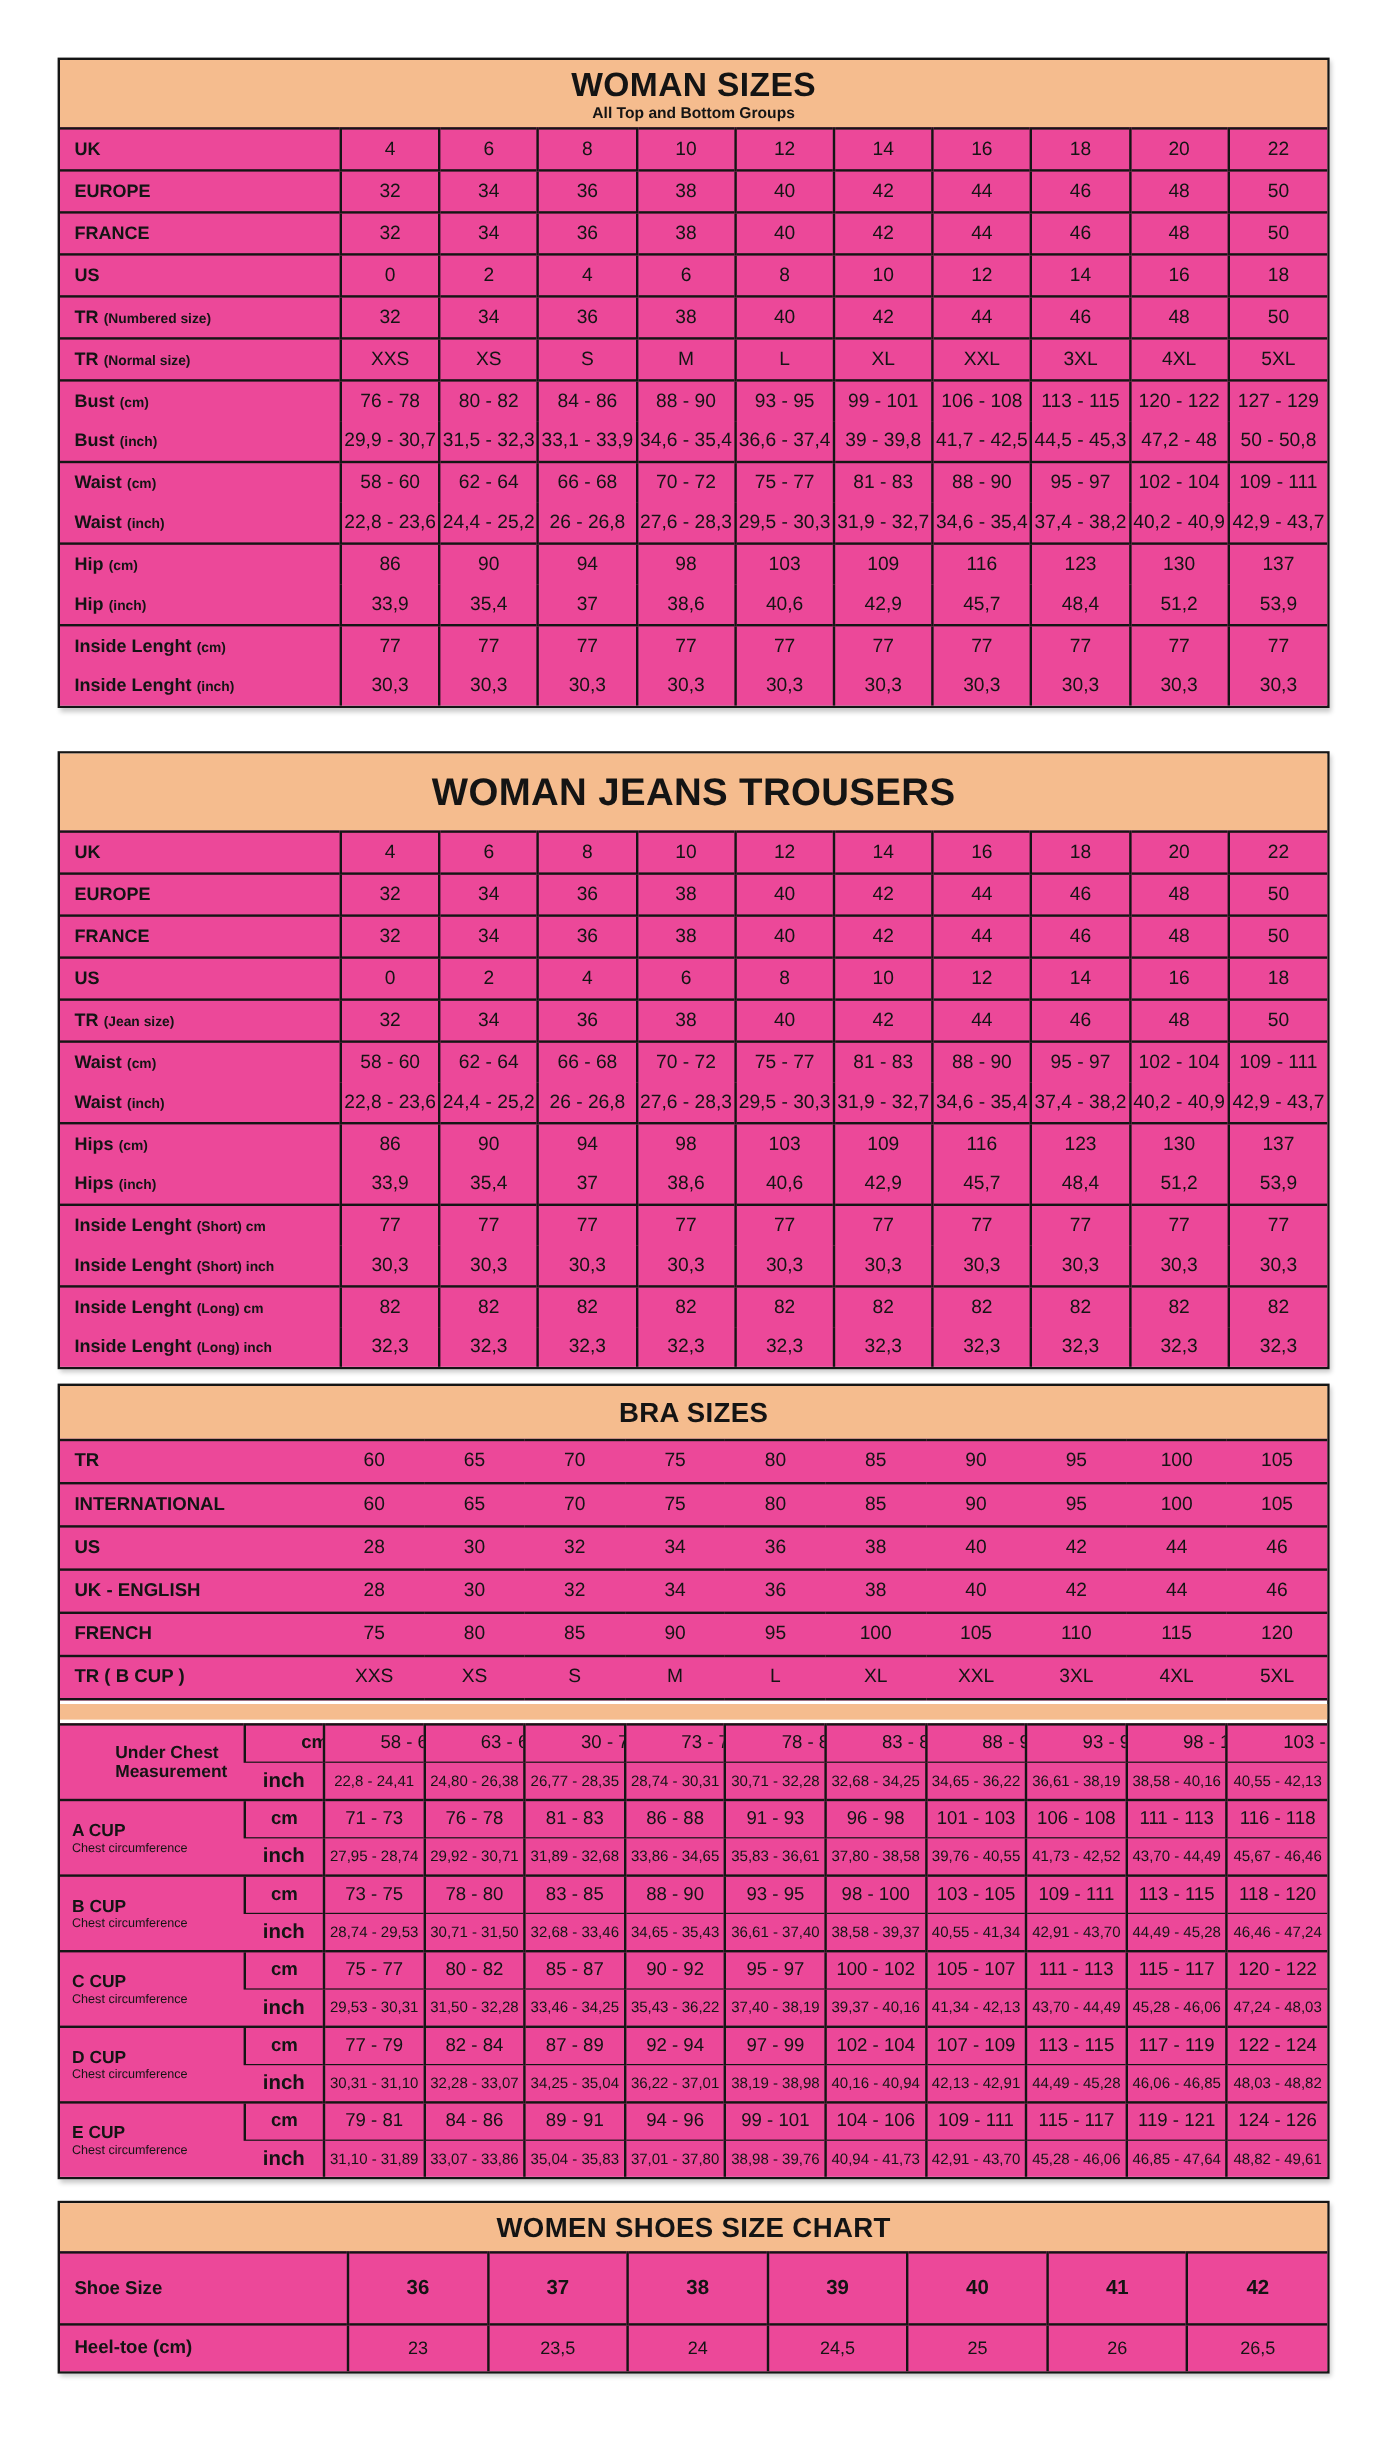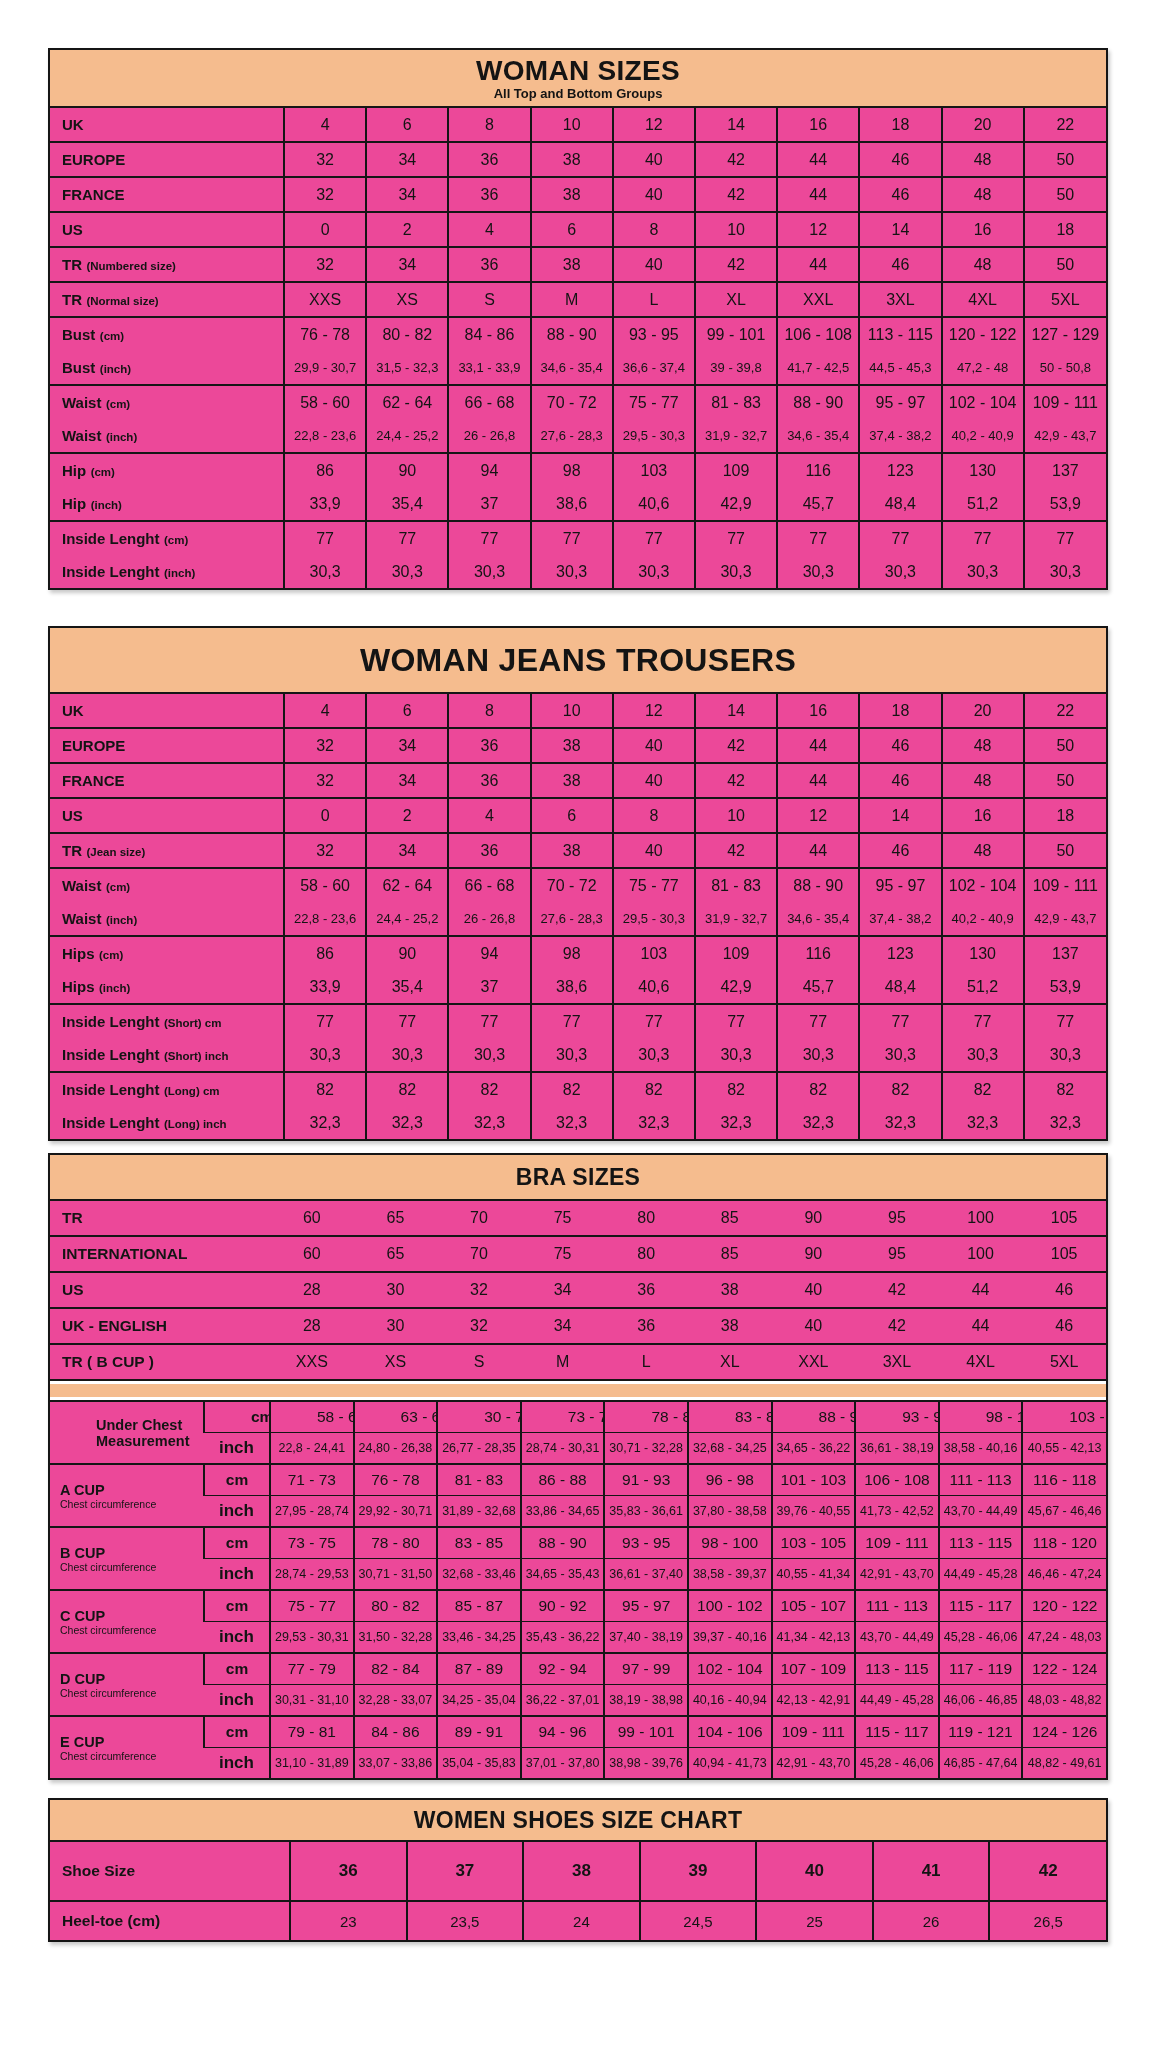--- a/index.html
+++ b/index.html
@@ -33,21 +33,21 @@
 
   
   .grid{border-top:2.5px solid #151515;}
   .grid td{height:33px;font-size:16px;}
   .grid td + td{border-left:2px solid #151515;}
   .grid tr.group-start td{border-top:2px solid #151515;}
   .grid tr:first-child td{border-top:none;}
   td.row-label{text-align:left;padding-left:12px;}
   .lbl-main{font-weight:bold;font-size:15px;}
   .lbl-small{font-weight:bold;font-size:11.5px;}
-  .grid tr.small-vals td{font-size:13px;}
+  .grid tr.small-vals td{font-size:16px;}
   .grid tr.small-vals td.row-label{font-size:inherit;}
 
   
   .bra-upper{border-bottom:2.5px solid #151515;border-top:2.5px solid #151515;}
   .bra-upper td{height:34px;font-size:16px;}
   .bra-upper tr.group-start td{border-top:2.5px solid #151515;}
   .bra-upper td.row-label .lbl-main{font-size:15.5px;}
 
   .cup-strip{height:13px;background:#F5BC8E;margin:3px 0;}
 
@@ -508,20 +508,33 @@
             <td>28</td>
             <td>30</td>
             <td>32</td>
             <td>34</td>
             <td>36</td>
             <td>38</td>
             <td>40</td>
             <td>42</td>
             <td>44</td>
             <td>46</td>
+          </tr>
+          <tr class="group-start">
+            <td class="row-label"><span class="lbl-main">FRENCH</span></td>
+            <td>75</td>
+            <td>80</td>
+            <td>85</td>
+            <td>90</td>
+            <td>95</td>
+            <td>100</td>
+            <td>105</td>
+            <td>110</td>
+            <td>115</td>
+            <td>120</td>
           </tr>
           <tr class="group-start">
             <td class="row-label"><span class="lbl-main">TR ( B CUP )</span></td>
             <td>XXS</td>
             <td>XS</td>
             <td>S</td>
             <td>M</td>
             <td>L</td>
             <td>XL</td>
             <td>XXL</td>

